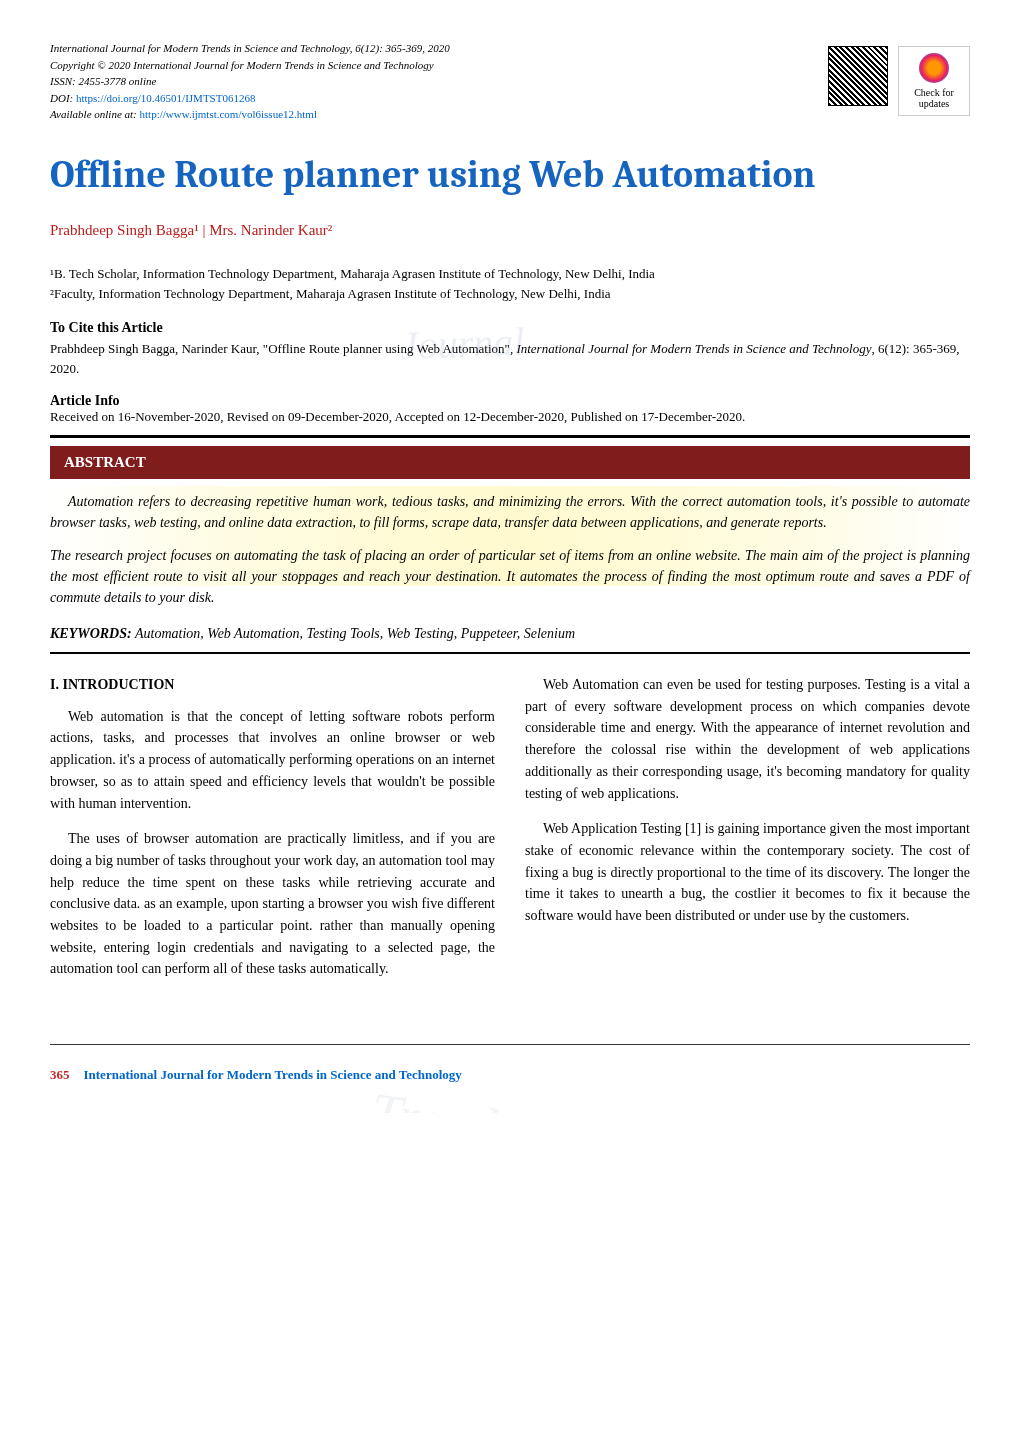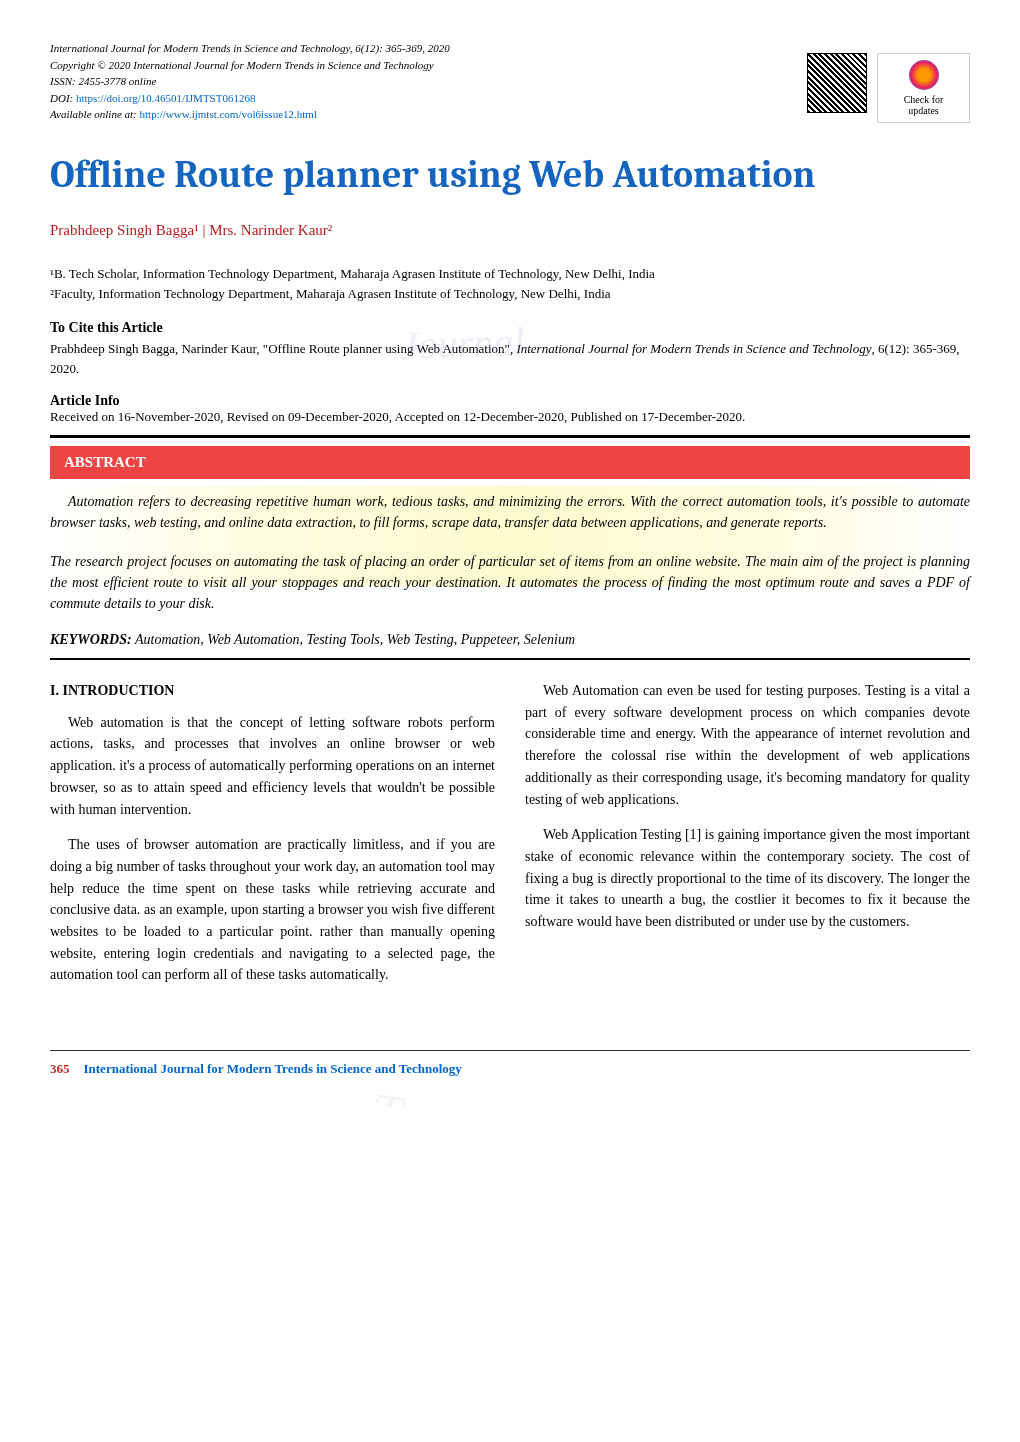--- a/index.html
+++ b/index.html
@@ -1,44 +1,44 @@
 <!DOCTYPE html>
 <html><head>
 <meta charset="utf-8">
 <style>
 *{margin:0;padding:0;box-sizing:border-box}
 body{font-family:Georgia,'Times New Roman',serif;width:1020px;background:#fff;color:#000;padding:40px 50px 30px}
-.hdr{display:flex;justify-content:space-between;align-items:flex-end;margin-bottom:30px}
+.hdr{display:flex;justify-content:space-between;align-items:center;margin-bottom:30px}
 .hdr-l{font-size:11px;font-style:italic;line-height:1.5}
 .hdr-l .doi,.hdr-l .url{color:#0066cc;font-style:normal}
 .hdr-r{display:flex;gap:10px}
 .qr{width:60px;height:60px;border:1px solid #000;background:repeating-linear-gradient(45deg,#000,#000 2px,#fff 2px,#fff 4px)}
-.badge{width:93px;height:70px;border:1px solid #ccc;display:flex;flex-direction:column;align-items:center;justify-content:center;font-size:10px}
+.badge{width:72px;height:70px;border:1px solid #ccc;display:flex;flex-direction:column;align-items:center;justify-content:center;font-size:10px}
 .badge-icon{width:30px;height:30px;border-radius:50%;background:radial-gradient(circle,#ff9800 30%,#e91e63 60%,#2196f3 90%);margin-bottom:4px}
 h1{color:#1565c0;font-family:'Cambria',Georgia,serif;font-weight:bold;font-size:38px;margin-bottom:25px}
 .authors{color:#b91c1c;font-size:15px;margin-bottom:25px}
 .affil{font-size:13px;line-height:1.6;margin-bottom:15px}
 .cite-h{font-weight:bold;font-size:14px;margin-bottom:3px}
 .cite-t{font-size:13px;line-height:1.5;margin-bottom:15px}
 .cite-t em{font-style:italic}
 .info-h{font-weight:bold;font-size:14px;margin-bottom:0}
 .info-t{font-size:13px;margin-bottom:10px}
 .hr-thick{border:0;border-top:3px solid #000;margin:8px 0}
-.abstract-box{background:#ef4444;color:#fff;padding:8px 14px;font-weight:bold;font-size:15px;margin-bottom:12px;display:inline-block;width:100%}
+.abstract-box{background:#7f1d1d;color:#fff;padding:8px 14px;font-weight:bold;font-size:15px;margin-bottom:12px;display:inline-block;width:100%}
 .abstract-body{font-style:italic;font-size:14px;line-height:1.5;text-align:justify;margin-bottom:18px;position:relative}
 .abstract-body::before{content:'';position:absolute;top:-5px;left:0;right:0;height:100px;background:linear-gradient(90deg,transparent 0%,rgba(255,235,59,0.15) 20%,rgba(255,235,59,0.25) 50%,rgba(255,235,59,0.15) 80%,transparent 100%);z-index:-1;pointer-events:none}
 .kw{font-size:14px;margin-bottom:10px}
 .kw b{font-style:italic;font-weight:bold}
 .kw span{font-style:italic}
 .hr-thin{border:0;border-top:2px solid #000;margin:10px 0 20px}
 .cols{display:flex;gap:30px}
 .col{flex:1;font-size:14px;line-height:1.55;text-align:justify}
 .sec-h{text-align:left;font-weight:bold;font-size:14px;margin-bottom:10px;font-variant:small-caps}
 .col p{margin-bottom:14px;text-indent:18px}
-.ftr{margin-top:50px;border-top:1px solid #333;padding-top:10px;display:flex;gap:14px;font-size:13px}
+.ftr{margin-top:50px;border-top:1px solid #333;padding-top:22px;display:flex;gap:14px;font-size:13px}
 .ftr b{color:#c62828}
 .ftr span{color:#0066cc;font-weight:bold}
 .watermark{position:absolute;top:280px;left:350px;font-size:40px;color:rgba(120,140,180,0.15);font-style:italic;font-family:cursive;pointer-events:none;transform:rotate(-2deg)}
 .wm2{position:absolute;top:1050px;left:320px;font-size:55px;color:rgba(120,140,180,0.1);font-style:italic;font-family:cursive;pointer-events:none;transform:rotate(8deg)}
 .page{position:relative}
 </style>
 </head>
 <body>
 
 <div class="page">
@@ -76,21 +76,21 @@
   <span>Prabhdeep Singh Bagga, Narinder Kaur, "Offline Route planner using Web Automation"</span><em>, International Journal for Modern Trends in Science and Technology</em><span>, 6(12): 365-369, 2020.</span>
 </div>
 
 <div class="info-h">Article Info</div>
 <div class="info-t">Received on 16-November-2020, Revised on 09-December-2020, Accepted on 12-December-2020, Published on 17-December-2020.</div>
 
 <hr class="hr-thick">
 
 <div class="abstract-box">ABSTRACT</div>
 <div class="abstract-body">
-  <p style="text-indent:18px;margin-bottom:18px">Automation refers to decreasing repetitive human work, tedious tasks, and minimizing the errors. With the correct automation tools, it's possible to automate browser tasks, web testing, and online data extraction, to fill forms, scrape data, transfer data between applications, and generate reports.</p>
+  <p style="text-indent:18px;margin-bottom:12px">Automation refers to decreasing repetitive human work, tedious tasks, and minimizing the errors. With the correct automation tools, it's possible to automate browser tasks, web testing, and online data extraction, to fill forms, scrape data, transfer data between applications, and generate reports.</p>
   <p>The research project focuses on automating the task of placing an order of particular set of items from an online website. The main aim of the project is planning the most efficient route to visit all your stoppages and reach your destination. It automates the process of finding the most optimum route and saves a PDF of commute details to your disk.</p>
 </div>
 
 <div class="kw">
   <b>KEYWORDS:</b><span> Automation, Web Automation, Testing Tools, Web Testing, Puppeteer, Selenium</span>
 </div>
 
 <hr class="hr-thin">
 
 <div class="cols">

